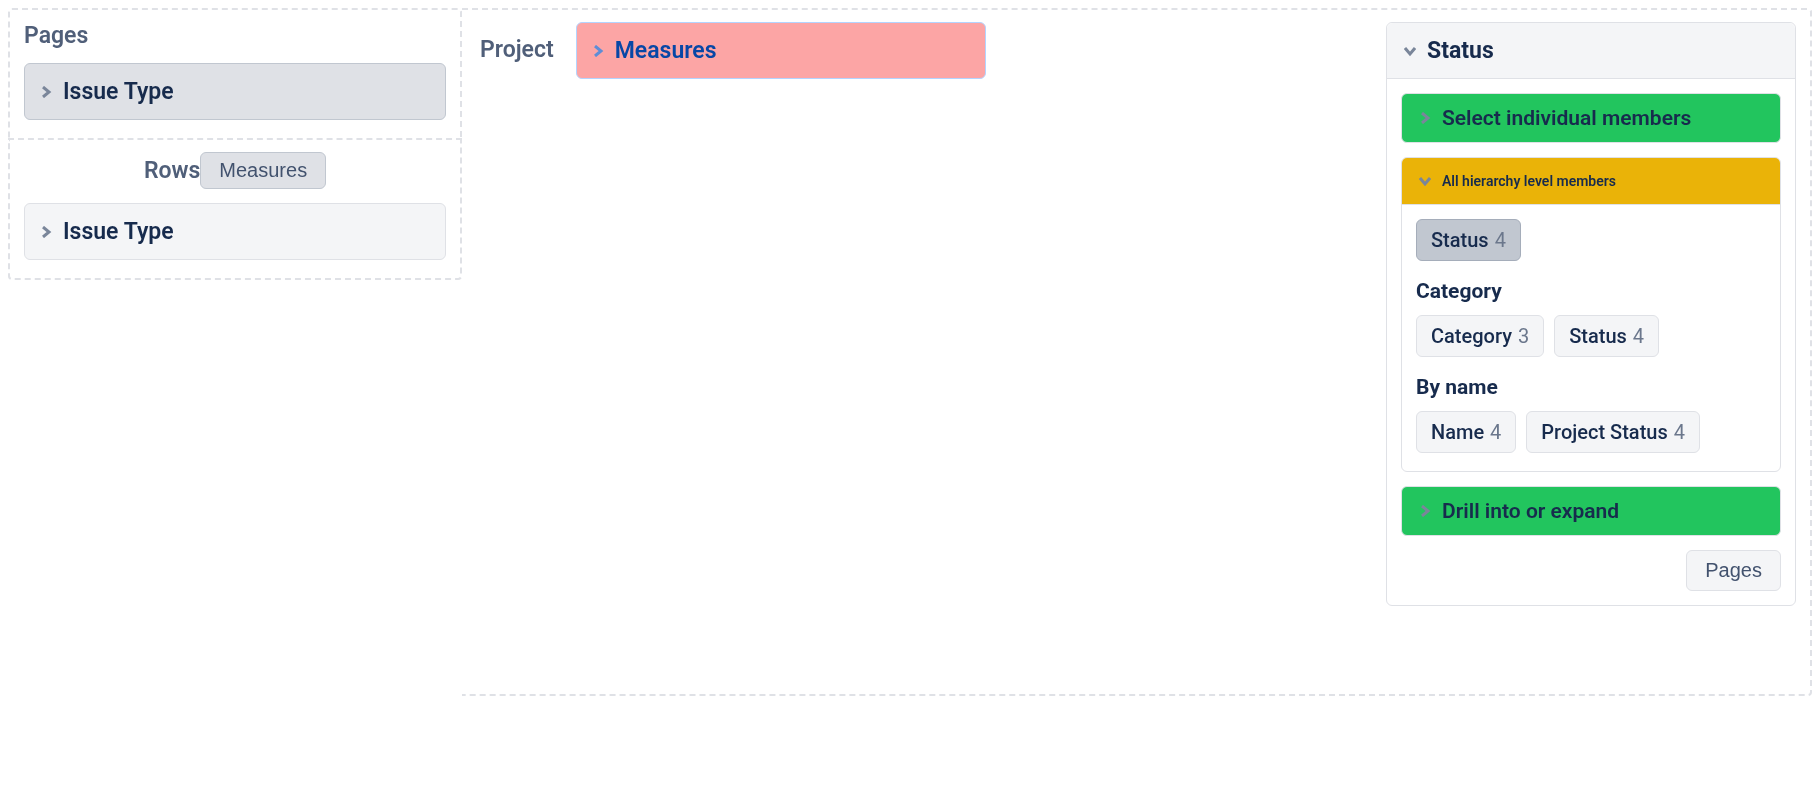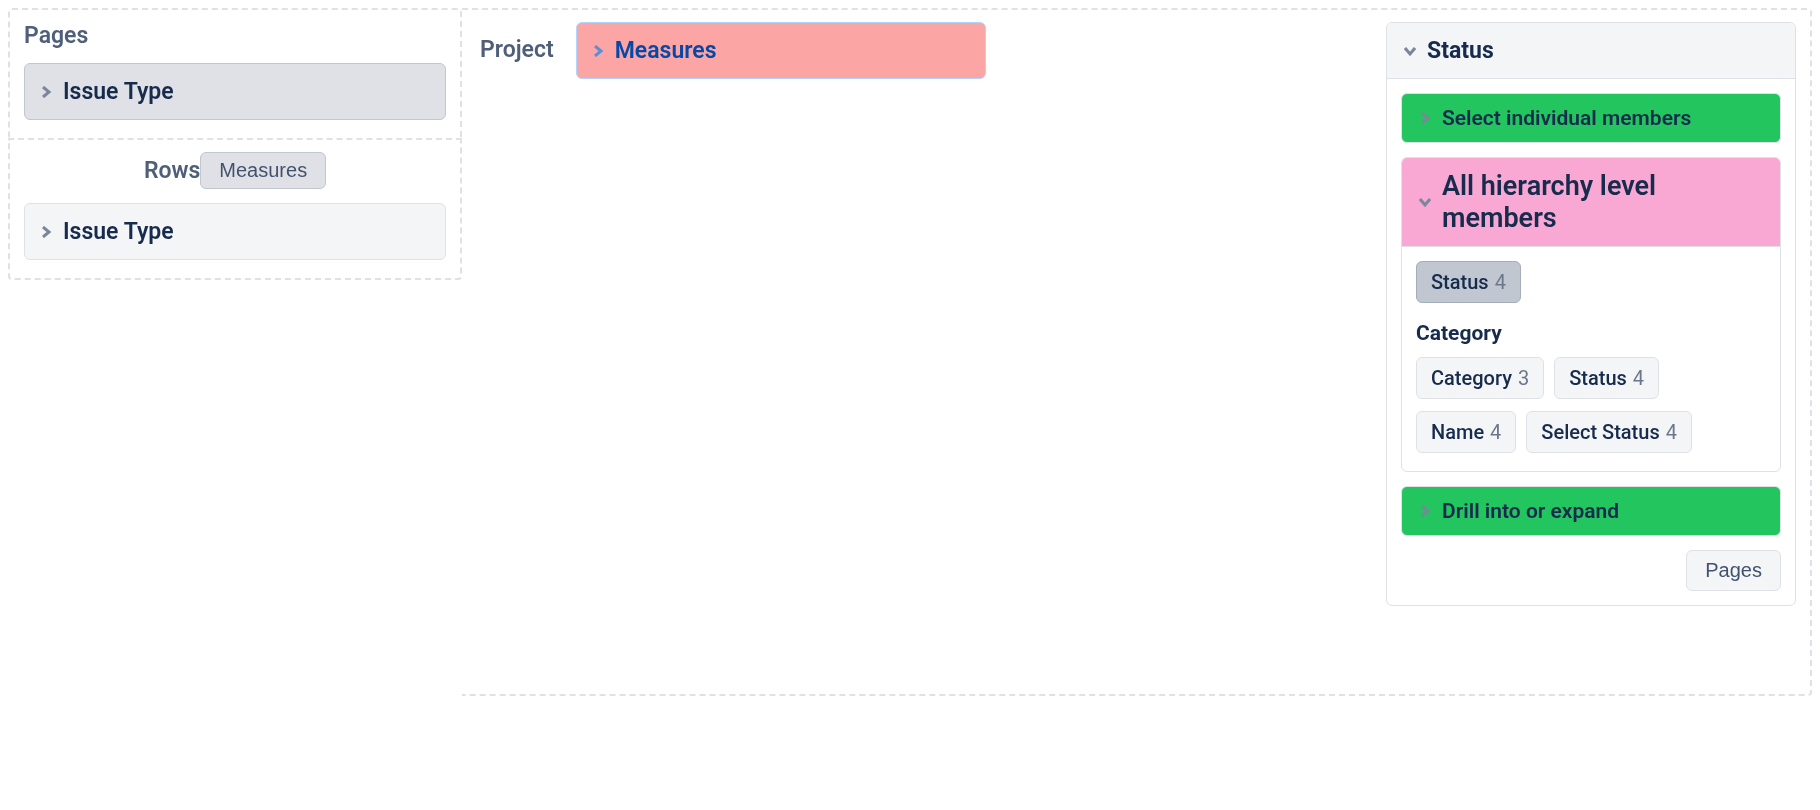--- a/index.html
+++ b/index.html
@@ -161,24 +161,24 @@
     cursor: pointer;
   }
   .hierarchy-box {
     border: 1px solid #dfe1e6;
     border-radius: 6px;
     overflow: hidden;
   }
   .hierarchy-header {
     display: flex;
     align-items: center;
-    background: #f9a8d4;
+    background: #eab308;
     border-bottom: 1px solid #dfe1e6;
     padding: 12px 12px;
-    font-size: 27px;
+    font-size: 14px;
     font-weight: 600;
     color: #172b4d;
     cursor: pointer;
   }
   .hierarchy-body {
     padding: 12px 14px 18px 14px;
     display: flex;
     flex-direction: column;
     gap: 10px;
   }
@@ -327,27 +327,28 @@
                 <div class="chip chip-light">
                   <span>Category</span>
                   <span class="chip-count">3</span>
                 </div>
                 <div class="chip chip-light">
                   <span>Status</span>
                   <span class="chip-count">4</span>
                 </div>
               </div>
 
+              <div class="h-label">By name</div>
               <div class="chip-row">
                 <div class="chip chip-light">
                   <span>Name</span>
                   <span class="chip-count">4</span>
                 </div>
                 <div class="chip chip-light">
-                  <span>Select Status</span>
+                  <span>Project Status</span>
                   <span class="chip-count">4</span>
                 </div>
               </div>
             </div>
           </div>
 
           <div class="option-row">
             <span class="chevron">
               <svg viewBox="0 0 12 12">
                   <path d="M3 1 L9 6 L3 11"></path>

